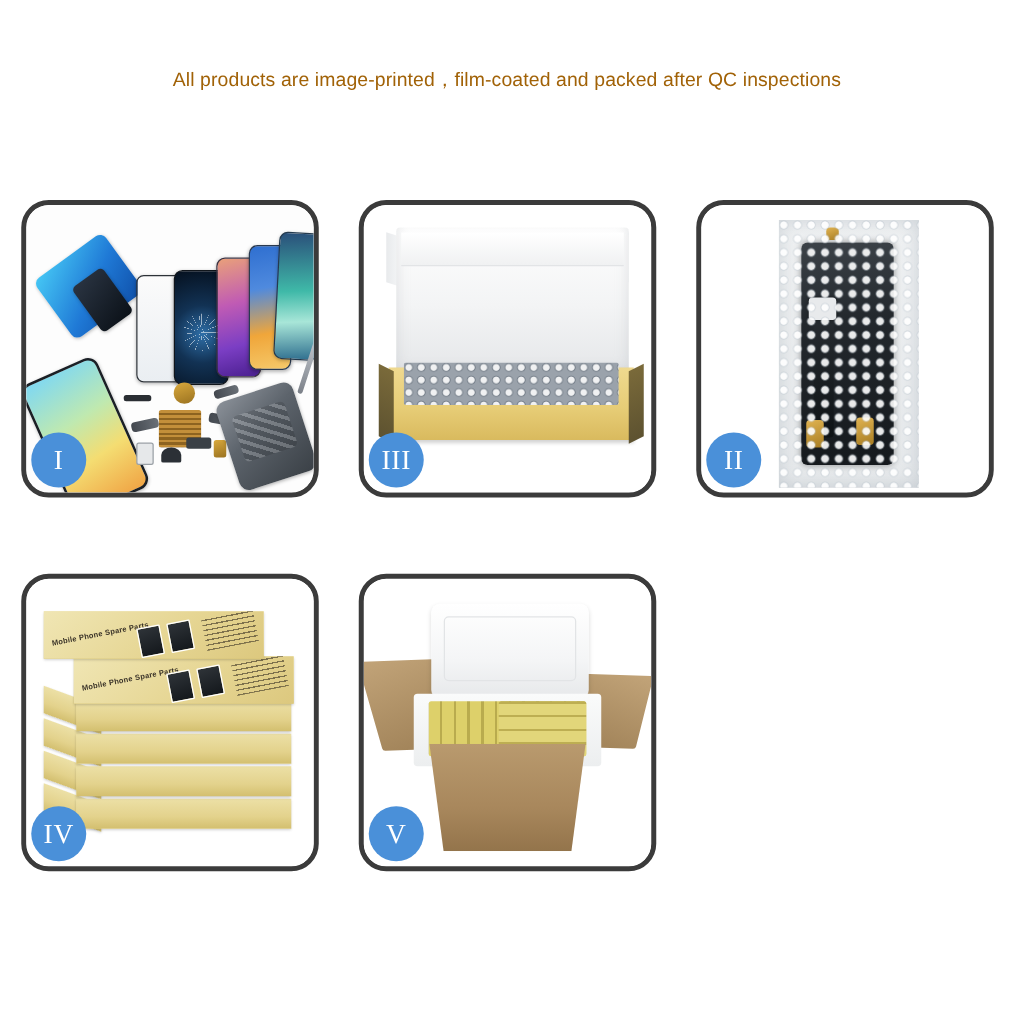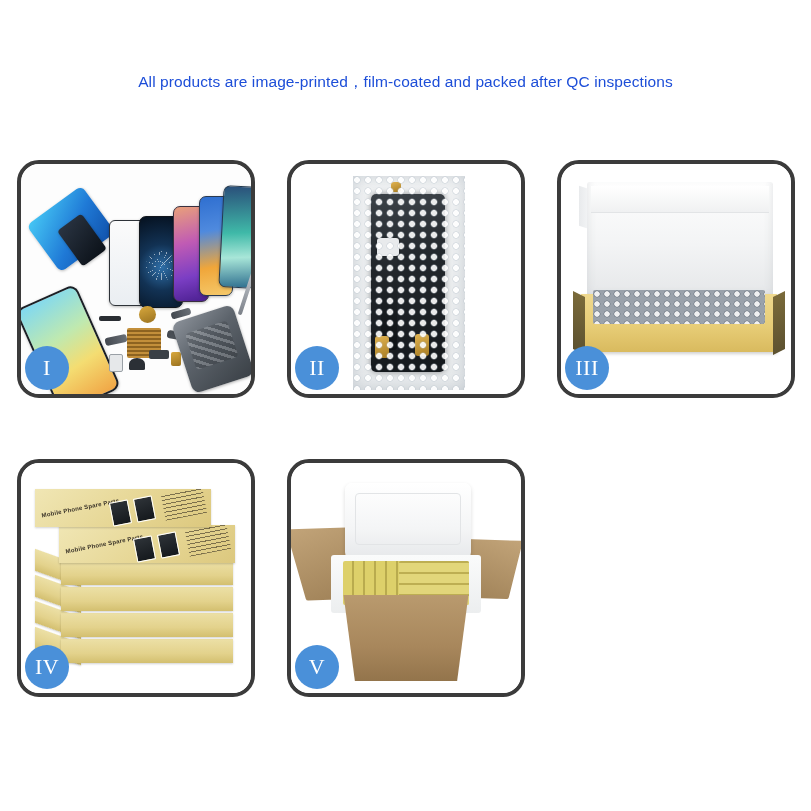--- a/index.html
+++ b/index.html
@@ -25,25 +25,25 @@
   .title {
     font-family: "Liberation Sans", sans-serif;
     font-size: 35px;
     font-weight: 700;
     letter-spacing: 1.4px;
     color: #111111;
     line-height: 1;
     white-space: nowrap;
   }
   .subtitle {
-    margin-top: 28px;
+    margin-top: 10px;
     font-family: "Liberation Sans", sans-serif;
     font-size: 15.5px;
     font-weight: 400;
-    color: #1d4ed8;
+    color: #a16207;
     letter-spacing: 0.1px;
     white-space: nowrap;
   }
 
   
   .grid {
     position: absolute;
     top: 160px;
     left: 17px;
     width: 778px;
@@ -401,50 +401,50 @@
         <div class="chip chip-gold" style="left:150px;top:188px;width:10px;height:14px;border-radius:2px;"></div>
         <div class="back-shell"></div>
         <div class="tweezer"></div>
       </div>
     </div>
     <div class="badge">I</div>
   </div>
 
   <div class="panel">
     <div class="panel-inner">
+      <div class="scene-openbox">
+        <div class="lid-flapL"></div>
+        <div class="lid-flapR"></div>
+        <div class="lid-white"></div>
+        <div class="tray-kraft"></div>
+        <div class="bubble-fill"></div>
+      </div>
+    </div>
+    <div class="badge">III</div>
+  </div>
+
+  <div class="panel">
+    <div class="panel-inner">
       <div class="scene-bubble">
         <div class="bubble-bag">
           <div class="lcd-panel"></div>
           <div class="lcd-flex"></div>
           <div class="lcd-conn"></div>
           <div class="gold-tab" style="left:22px;top:160px;"></div>
           <div class="gold-tab" style="left:62px;top:158px;"></div>
           <div class="gold-tab" style="left:38px;top:6px;width:10px;height:10px;"></div>
           <div class="bubble-tex"></div>
         </div>
       </div>
     </div>
     <div class="badge">II</div>
   </div>
 
   <div class="panel">
     <div class="panel-inner">
-      <div class="scene-openbox">
-        <div class="lid-flapL"></div>
-        <div class="lid-flapR"></div>
-        <div class="lid-white"></div>
-        <div class="tray-kraft"></div>
-        <div class="bubble-fill"></div>
-      </div>
-    </div>
-    <div class="badge">III</div>
-  </div>
-
-  <div class="panel">
-    <div class="panel-inner">
       <div class="scene-stack">
 
         <div class="kbox" style="left:14px;top:120px;width:46px;height:22px;transform:skewY(20deg);"></div>
         <div class="kbox" style="left:14px;top:146px;width:46px;height:22px;transform:skewY(20deg);"></div>
         <div class="kbox" style="left:14px;top:172px;width:46px;height:22px;transform:skewY(20deg);"></div>
         <div class="kbox" style="left:14px;top:94px;width:46px;height:22px;transform:skewY(20deg);"></div>
 
         <div class="kbox" style="left:40px;top:176px;width:172px;height:24px;"></div>
         <div class="kbox" style="left:40px;top:150px;width:172px;height:24px;"></div>
         <div class="kbox" style="left:40px;top:124px;width:172px;height:24px;"></div>

